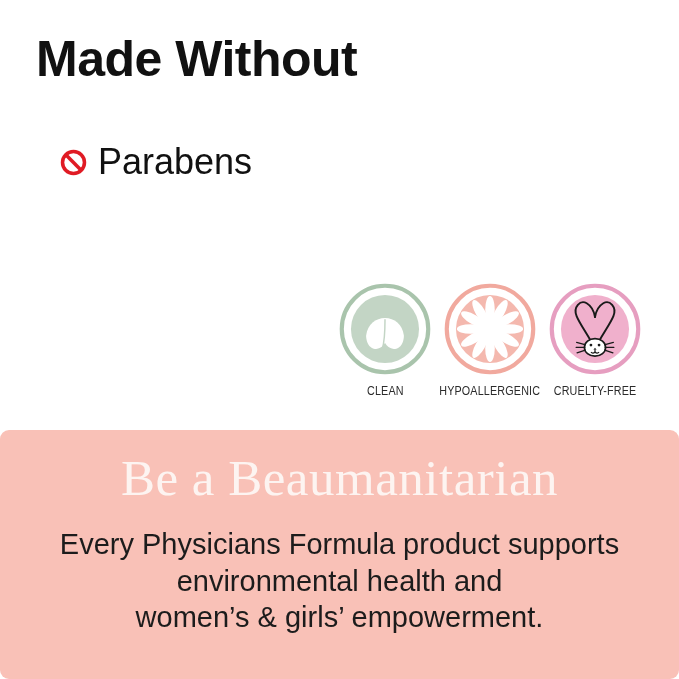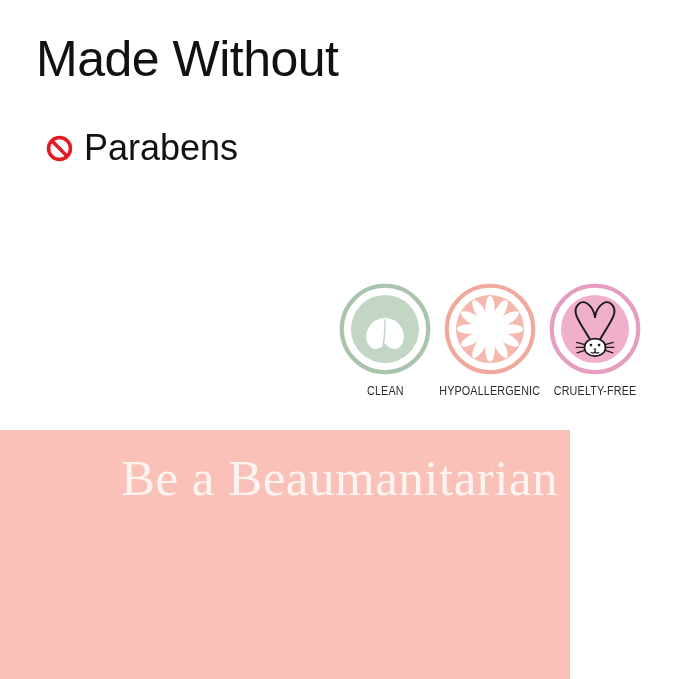--- a/index.html
+++ b/index.html
@@ -28,32 +28,32 @@
     height: 430px;
     background: #ffffff;
   }
 
   .heading {
     position: absolute;
     left: 36px;
     top: 33px;
     font-family: "Liberation Sans", sans-serif;
     font-size: 50px;
-    font-weight: normal;
+    font-weight: bold;
     color: #111111;
     letter-spacing: -0.5px;
     line-height: 1.05;
     white-space: nowrap;
   }
 
   .exclusion-list {
     position: absolute;
     left: 44px;
     top: 125px;
-    margin: 2px;
+    margin: 16px;
     padding: 0;
     list-style: none;
   }
   .exclusion-item {
     display: flex;
     align-items: center;
     height: 42px;
     margin-bottom: 3px;
   }
   .no-icon {
@@ -101,23 +101,24 @@
     text-align: center;
     white-space: nowrap;
     transform: scaleX(0.86);
   }
 
   
   .banner {
     position: absolute;
     left: 0;
     top: 430px;
-    width: 570px;
+    width: 679px;
     height: 249px;
     background: #f9c1b7;
+    border-radius: 9px;
   }
   .banner-title {
     position: absolute;
     left: 0;
     top: 23px;
     width: 679px;
     text-align: center;
     font-family: "Liberation Serif", serif;
     font-size: 51px;
     font-weight: normal;
@@ -240,15 +241,20 @@
           <path d="M61 67 L70 64.5 M61 70 L70.5 70 M60.5 73 L69.5 76" fill="none" stroke="#1a1a1a" stroke-width="1.3" stroke-linecap="round"></path>
         </svg>
         <div class="badge-label">CRUELTY-FREE</div>
       </div>
 
     </div>
   </div>
 
   <div class="banner">
     <div class="banner-title">Be a Beaumanitarian</div>
+    <div class="banner-body">
+      <div>Every Physicians Formula product supports</div>
+      <div>environmental health and</div>
+      <div>women’s &amp; girls’ empowerment.</div>
+    </div>
   </div>
 
 </div>
 
 </body></html>

